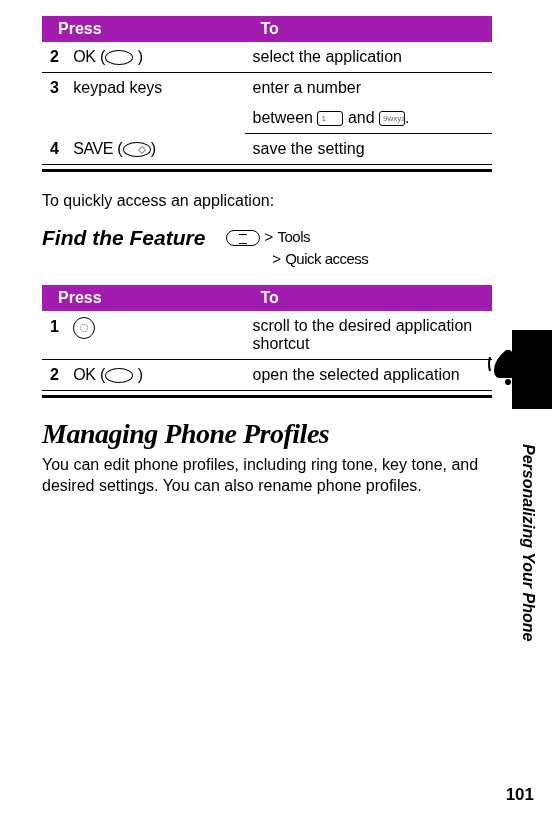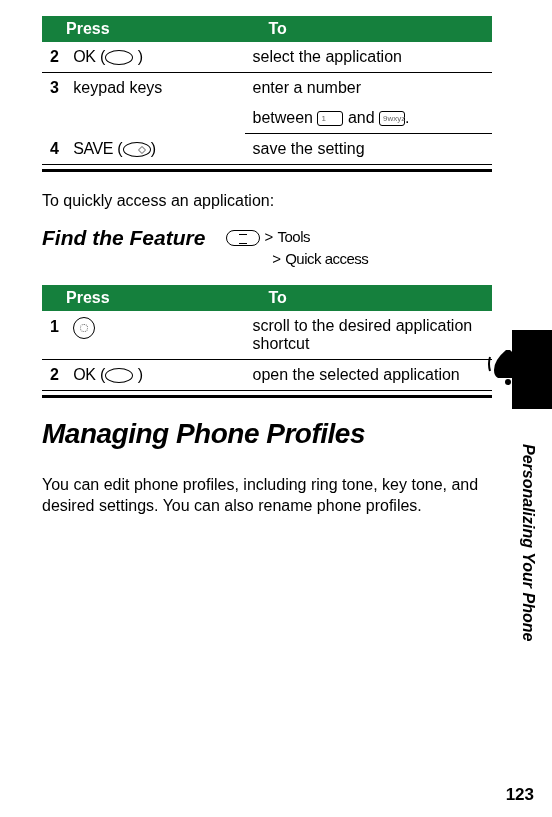--- a/index.html
+++ b/index.html
@@ -13,25 +13,25 @@
       font-size: 16px;
       color: #000;
     }
     .content-wrapper { padding-right: 0; }
     table {
       width: 100%;
       border-collapse: collapse;
       margin-bottom: 4px;
     }
     th {
-      background: #15803d;
+      background: #a21caf;
       color: #fff;
       font-weight: bold;
       text-align: left;
-      padding: 4px 24px;
+      padding: 4px 16px;
       font-size: 16px;
     }
     th.col-press { width: 45%; }
     th.col-to { width: 55%; }
     td {
       padding: 6px 8px;
       vertical-align: top;
       font-size: 16px;
     }
     tr.sep td { border-bottom: 1px solid #000; }
@@ -101,22 +101,23 @@
 
     .para { margin: 18px 0 14px 0; line-height: 1.35; }
     .feature-row { display: flex; align-items: flex-start; margin: 6px 0 14px 0; }
     .feature-label { font-weight: 900; font-style: italic; font-size: 21px; margin-right: 21px; white-space: nowrap; }
     .feature-path { font-size: 15px; line-height: 1.5; }
 
     h2.heading {
       font-weight: 900;
       font-style: italic;
       font-size: 28px;
-      margin: 20px 0 24px 0;
+      margin: 20px 0 4px 0;
       letter-spacing: -0.5px;
+      font-family: Liberation Serif, serif;
     }
 
     .sidebar-tab {
       position: absolute;
       right: 0;
       top: 330px;
       width: 40px;
       height: 79px;
       background: #000;
     }
@@ -238,13 +239,13 @@
 <svg class="sidebar-icon" viewBox="0 0 50 50">
   <path d="M18 8 Q 6 18 6 28 Q 6 34 10 36 L 30 36 Q 34 34 34 28 Q 34 18 22 8 Z" fill="#000"></path>
   <circle cx="20" cy="40" r="3" fill="#000"></circle>
   <path d="M2 15 Q 0 22 2 29" stroke="#000" stroke-width="2" fill="none"></path>
   <path d="M38 15 Q 40 22 38 29" stroke="#000" stroke-width="2" fill="none"></path>
   <path d="M42 13 Q 45 22 42 31" stroke="#000" stroke-width="2" fill="none"></path>
 </svg>
 
 <div class="side-text">Personalizing Your Phone</div>
 
-<div class="page-num">123</div>
+<div class="page-num">101</div>
 
 </body></html>

